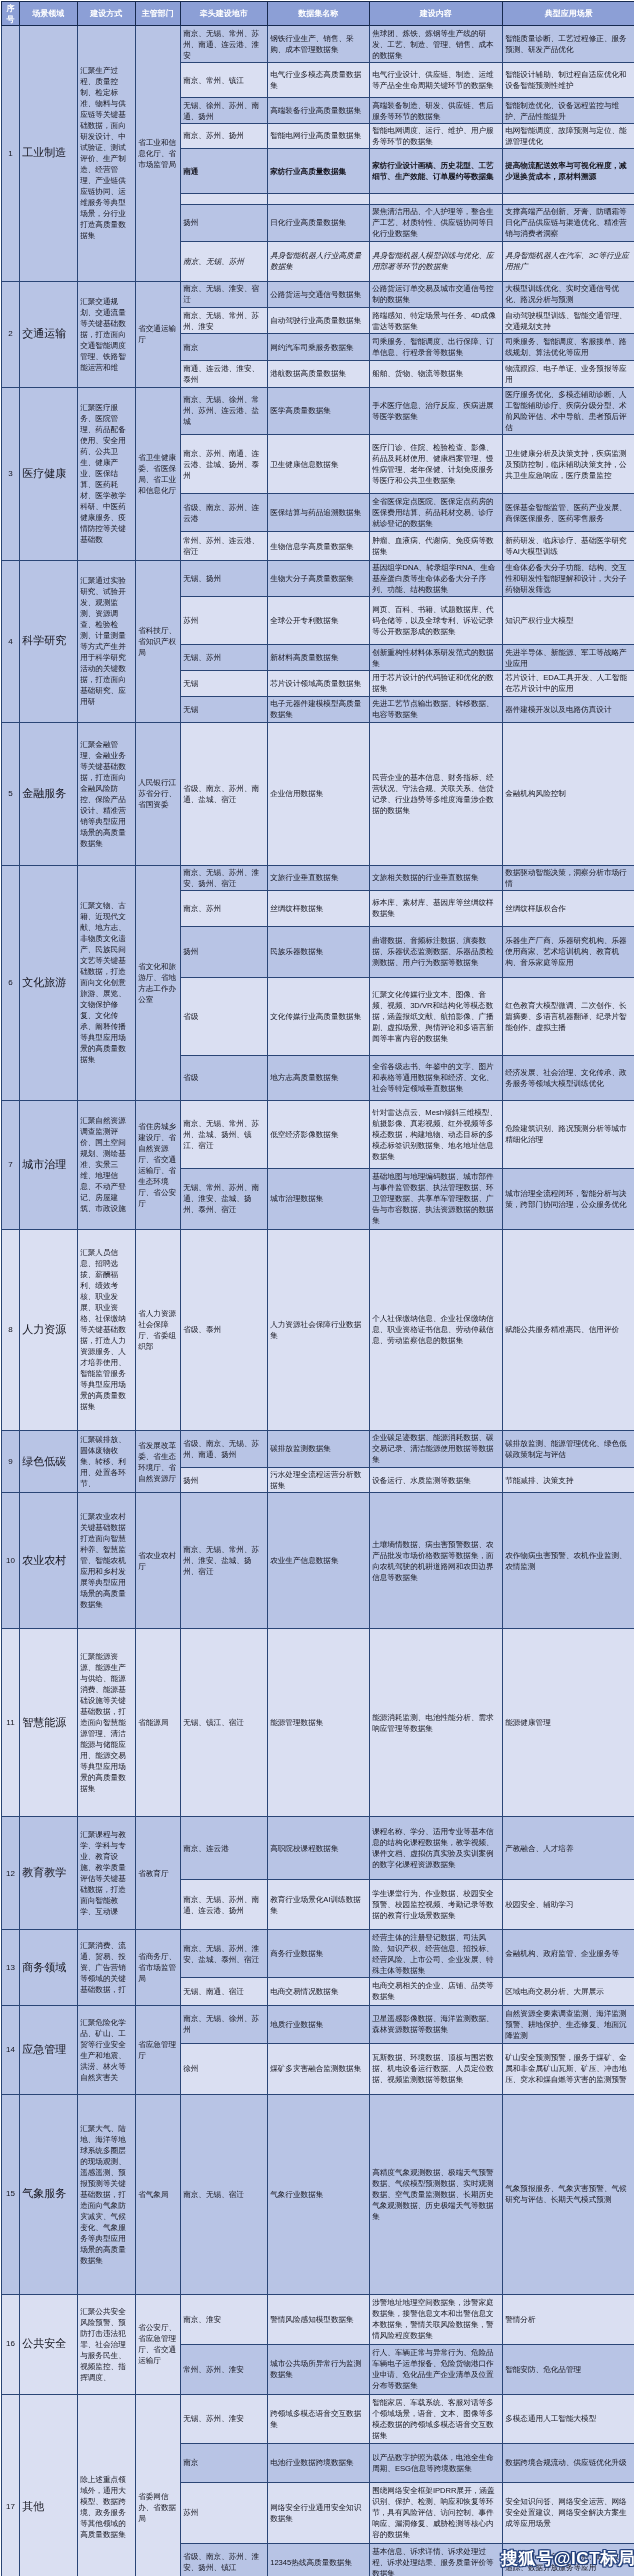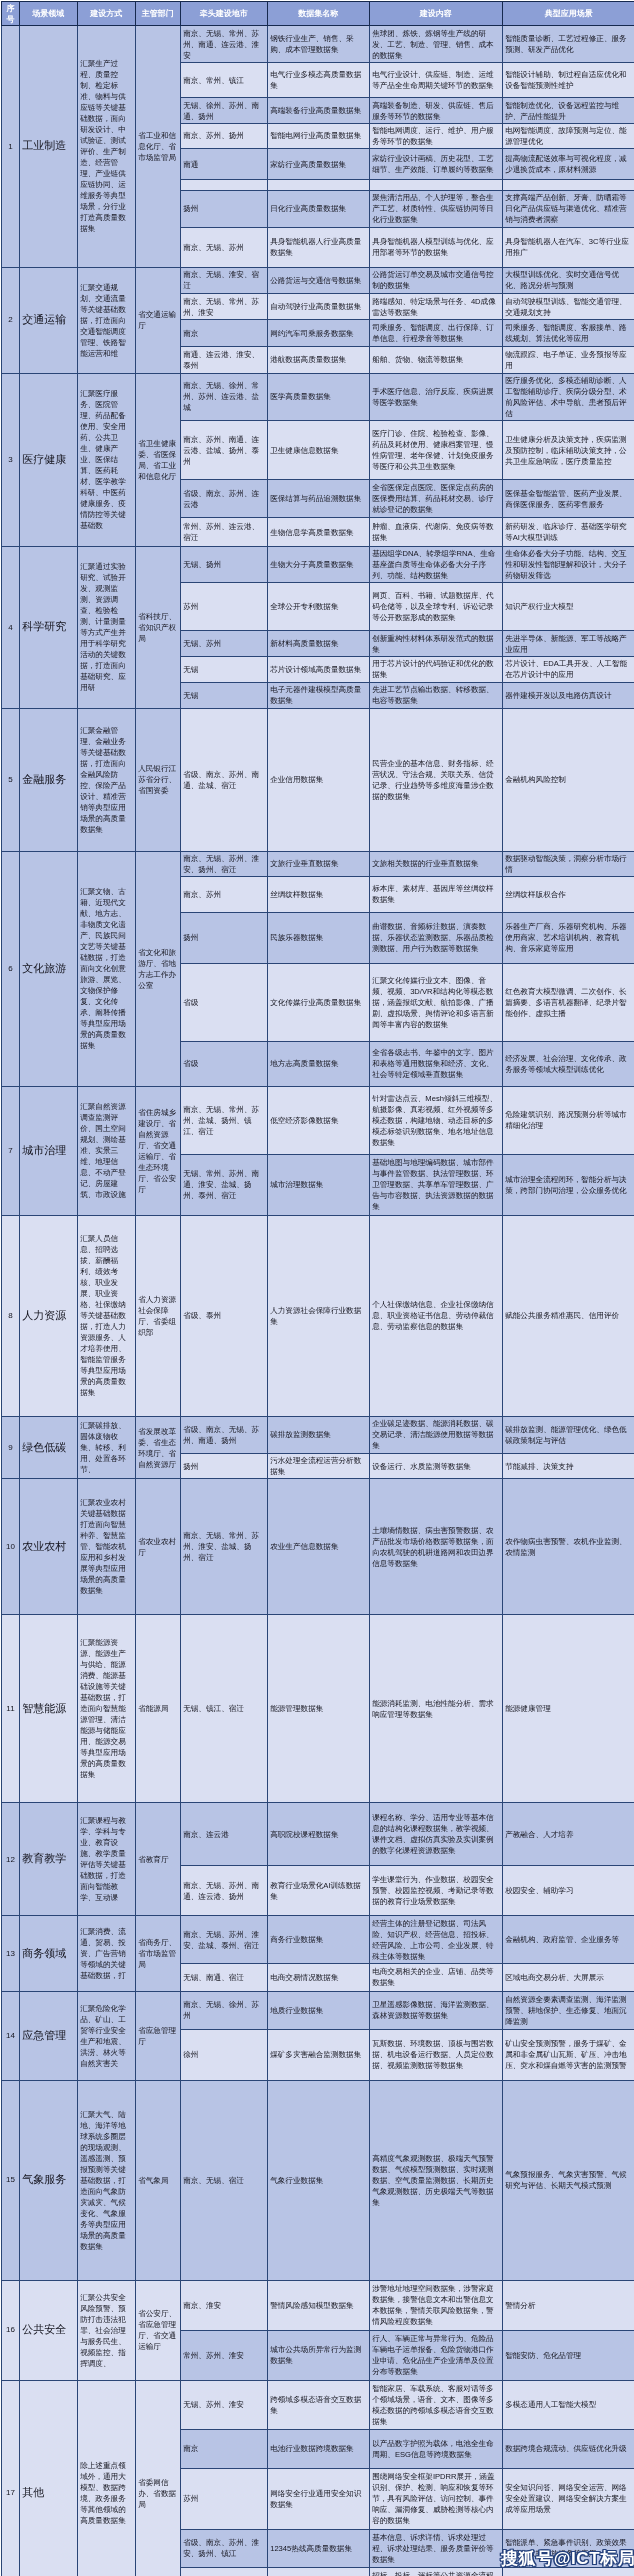--- a/index.html
+++ b/index.html
@@ -65,39 +65,39 @@
           <td class="shade-d">高端装备行业高质量数据集</td>
           <td class="shade-d">高端装备制造、研发、供应链、售后服务等环节的数据集</td>
           <td class="shade-d">智能制造优化、设备远程监控与维护、产品性能提升</td>
         </tr>
         <tr style="height: 23.5px;">
           <td class="shade-l">南京、苏州、扬州</td>
           <td class="shade-l">智能电网行业高质量数据集</td>
           <td class="shade-l">智能电网调度、运行、维护、用户服务等环节的数据集</td>
           <td class="shade-l">电网智能调度、故障预测与定位、能源管理优化</td>
         </tr>
-        <tr style="height: 31px;">
+        <tr style="height: 45px; font-weight: bold;">
           <td class="shade-d">南通</td>
           <td class="shade-d">家纺行业高质量数据集</td>
           <td class="shade-d">家纺行业设计画稿、历史花型、工艺细节、生产效能、订单履约等数据集</td>
           <td class="shade-d">提高物流配送效率与可视化程度，减少退换货成本，原材料溯源</td>
         </tr>
         <tr style="height: 11px;">
           <td class="shade-l"></td>
           <td class="shade-l"></td>
           <td class="shade-l"></td>
           <td class="shade-l"></td>
         </tr>
         <tr style="height: 35px;">
           <td class="shade-d">扬州</td>
           <td class="shade-d">日化行业高质量数据集</td>
           <td class="shade-d">聚焦清洁用品、个人护理等，整合生产工艺、材质特性、供应链协同等日化行业数据集</td>
           <td class="shade-d">支撑高端产品创新、牙膏、防晒霜等日化产品供应链与渠道优化、精准营销与消费者洞察</td>
         </tr>
-        <tr style="height: 40px;">
+        <tr style="height: 40px; font-style: italic;">
           <td class="shade-l">南京、无锡、苏州</td>
           <td class="shade-l">具身智能机器人行业高质量数据集</td>
           <td class="shade-l">具身智能机器人模型训练与优化、应用部署等环节的数据集</td>
           <td class="shade-l">具身智能机器人在汽车、3C等行业应用推广</td>
         </tr>
         <tr class="block-start" style="height: 26.4px;">
           <td rowspan="4" class="num shade-d">2</td>
           <td rowspan="4" class="field-cell shade-d">交通运输</td>
           <td rowspan="4" class="shade-d">汇聚交通规划、交通流量等关键基础数据，打造面向交通智能调度管理、铁路智能运营和维</td>
           <td rowspan="4" class="shade-d">省交通运输厅</td>

